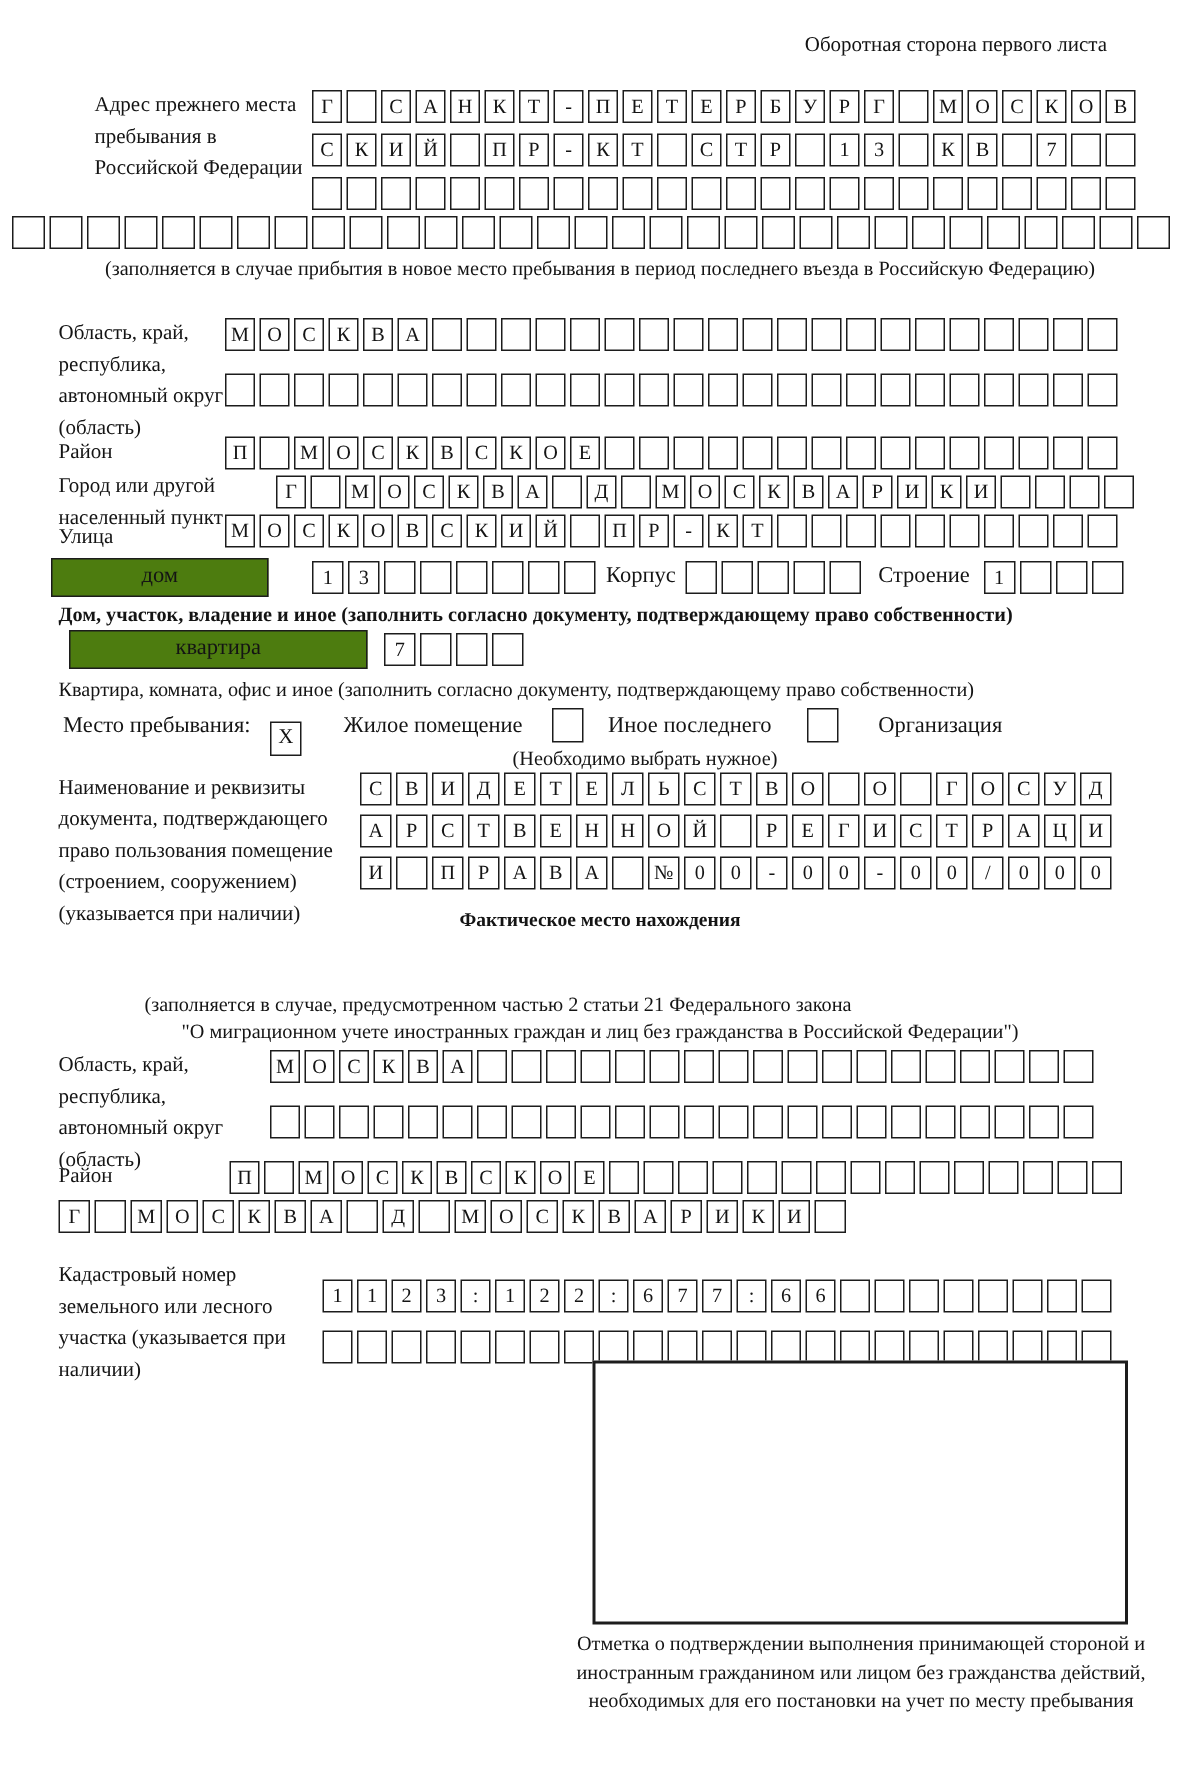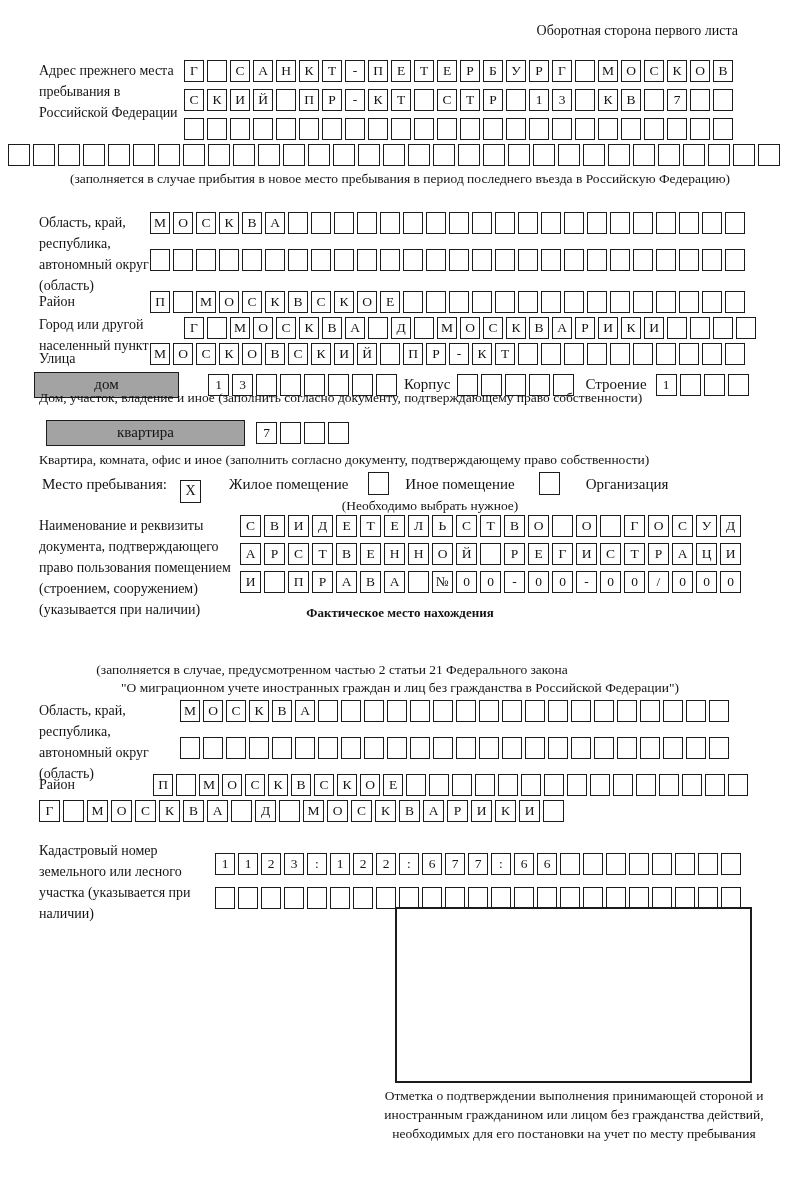--- a/index.html
+++ b/index.html
@@ -13,36 +13,36 @@
   .flex{display:flex;align-items:flex-start;}
   .cellrow{white-space:nowrap;height:23px;}
   .cellrow.inline{display:inline-block;vertical-align:top;}
   .cell{display:inline-block;box-sizing:border-box;width:20px;height:22px;
         border:1.6px solid #1c1c1c;margin-right:3px;font-size:13.5px;line-height:19px;
         text-align:center;vertical-align:top;background:#fff;}
   .w21 .cell{width:21px;}
   .w22 .cell{width:22px;}
   .mtrow{margin-top:14px;}
   .labelbox{display:inline-block;box-sizing:border-box;border:1.6px solid #1c1c1c;
-        height:26px;line-height:23px;text-align:center;font-size:15px;vertical-align:top;background:#a3a3a3;}
+        height:26px;line-height:23px;text-align:center;font-size:15px;vertical-align:top;background:#4d7c0f;}
   .checkbox{display:inline-block;box-sizing:border-box;width:21px;height:23px;
         border:1.6px solid #1c1c1c;font-size:14px;line-height:20px;text-align:center;
         vertical-align:-6px;background:#fff;}
   .inline-label{font-size:15px;vertical-align:top;line-height:24px;}
   .stamp-box{box-sizing:border-box;border:2px solid #1c1c1c;background:#fff;}
 </style>
 </head>
 <body>
 
 <div class="page">
 
   <div class="abs lbl" style="top:20px;right:62px;">Оборотная сторона первого листа</div>
 
   <div class="abs flex" style="top:60px;left:39px;">
-    <div class="lbl" style="width:145px;">Адрес прежнего места пребывания в Российской Федерации</div>
+    <div class="lbl" style="width:145px;margin-left:24px;">Адрес прежнего места пребывания в Российской Федерации</div>
     <div>
       <div class="cellrow" style="margin-bottom:6px;"><span class="cell">Г</span><span class="cell"></span><span class="cell">С</span><span class="cell">А</span><span class="cell">Н</span><span class="cell">К</span><span class="cell">Т</span><span class="cell">-</span><span class="cell">П</span><span class="cell">Е</span><span class="cell">Т</span><span class="cell">Е</span><span class="cell">Р</span><span class="cell">Б</span><span class="cell">У</span><span class="cell">Р</span><span class="cell">Г</span><span class="cell"></span><span class="cell">М</span><span class="cell">О</span><span class="cell">С</span><span class="cell">К</span><span class="cell">О</span><span class="cell">В</span></div>
       <div class="cellrow" style="margin-bottom:6px;"><span class="cell">С</span><span class="cell">К</span><span class="cell">И</span><span class="cell">Й</span><span class="cell"></span><span class="cell">П</span><span class="cell">Р</span><span class="cell">-</span><span class="cell">К</span><span class="cell">Т</span><span class="cell"></span><span class="cell">С</span><span class="cell">Т</span><span class="cell">Р</span><span class="cell"></span><span class="cell">1</span><span class="cell">3</span><span class="cell"></span><span class="cell">К</span><span class="cell">В</span><span class="cell"></span><span class="cell">7</span><span class="cell"></span><span class="cell"></span></div>
       <div class="cellrow"><span class="cell"></span><span class="cell"></span><span class="cell"></span><span class="cell"></span><span class="cell"></span><span class="cell"></span><span class="cell"></span><span class="cell"></span><span class="cell"></span><span class="cell"></span><span class="cell"></span><span class="cell"></span><span class="cell"></span><span class="cell"></span><span class="cell"></span><span class="cell"></span><span class="cell"></span><span class="cell"></span><span class="cell"></span><span class="cell"></span><span class="cell"></span><span class="cell"></span><span class="cell"></span><span class="cell"></span></div>
     </div>
   </div>
   <div class="abs cellrow w22" style="top:144px;left:8px;"><span class="cell"></span><span class="cell"></span><span class="cell"></span><span class="cell"></span><span class="cell"></span><span class="cell"></span><span class="cell"></span><span class="cell"></span><span class="cell"></span><span class="cell"></span><span class="cell"></span><span class="cell"></span><span class="cell"></span><span class="cell"></span><span class="cell"></span><span class="cell"></span><span class="cell"></span><span class="cell"></span><span class="cell"></span><span class="cell"></span><span class="cell"></span><span class="cell"></span><span class="cell"></span><span class="cell"></span><span class="cell"></span><span class="cell"></span><span class="cell"></span><span class="cell"></span><span class="cell"></span><span class="cell"></span><span class="cell"></span></div>
   <div class="abs note center" style="top:170px;left:0;width:800px;">(заполняется в случае прибытия в новое место пребывания в период последнего въезда в Российскую Федерацию)</div>
 
 
@@ -70,41 +70,41 @@
   </div>
 
   <div class="abs" style="top:372px;left:34px;white-space:nowrap;">
     <span class="labelbox" style="width:145px;">дом</span>
     <span class="cellrow inline w21" style="margin-left:25px;margin-top:2px;"><span class="cell">1</span><span class="cell">3</span><span class="cell"></span><span class="cell"></span><span class="cell"></span><span class="cell"></span><span class="cell"></span><span class="cell"></span></span>
     <span class="inline-label">Корпус</span>
     <span class="cellrow inline w21" style="margin-left:3px;margin-top:2px;"><span class="cell"></span><span class="cell"></span><span class="cell"></span><span class="cell"></span><span class="cell"></span></span>
     <span class="inline-label" style="margin-left:4px;">Строение</span>
     <span class="cellrow inline w21" style="margin-left:5px;margin-top:2px;"><span class="cell">1</span><span class="cell"></span><span class="cell"></span><span class="cell"></span></span>
   </div>
-  <div class="abs note" style="top:389px;left:39px;">Дом, участок, владение и иное (заполнить согласно документу, подтверждающему право собственности)</div>
+  <div class="abs note" style="top:401px;left:39px;font-weight:bold;">Дом, участок, владение и иное (заполнить согласно документу, подтверждающему право собственности)</div>
 
   <div class="abs" style="top:420px;left:34px;white-space:nowrap;margin-left:12px;">
     <span class="labelbox" style="width:199px;">квартира</span>
     <span class="cellrow inline w21" style="margin-left:7px;margin-top:2px;"><span class="cell">7</span><span class="cell"></span><span class="cell"></span><span class="cell"></span></span>
   </div>
   <div class="abs note" style="top:451px;left:39px;">Квартира, комната, офис и иное (заполнить согласно документу, подтверждающему право собственности)</div>
 
   <div class="abs" style="top:472px;left:42px;white-space:nowrap;">
     <span class="inline-label">Место пребывания:</span>
     <span class="checkbox" style="margin-left:9px;">X</span>
     <span class="inline-label" style="margin-left:24px;">Жилое помещение</span>
     <span class="checkbox" style="margin-left:16px;"></span>
-    <span class="inline-label" style="margin-left:12px;">Иное помещение</span>
+    <span class="inline-label" style="margin-left:12px;">Иное последнего</span>
     <span class="checkbox" style="margin-left:20px;"></span>
     <span class="inline-label" style="margin-left:22px;">Организация</span>
   </div>
   <div class="abs note center" style="top:497px;left:60px;width:740px;">(Необходимо выбрать нужное)</div>
 
   <div class="abs flex" style="top:515px;left:39px;">
-    <div class="lbl" style="width:201px;">Наименование и реквизиты документа, подтверждающего право пользования помещением (строением, сооружением) (указывается при наличии)</div>
+    <div class="lbl" style="width:201px;">Наименование и реквизиты документа, подтверждающего право пользования помещение (строением, сооружением) (указывается при наличии)</div>
     <div class="w21">
       <div class="cellrow" style="margin-bottom:5px;"><span class="cell">С</span><span class="cell">В</span><span class="cell">И</span><span class="cell">Д</span><span class="cell">Е</span><span class="cell">Т</span><span class="cell">Е</span><span class="cell">Л</span><span class="cell">Ь</span><span class="cell">С</span><span class="cell">Т</span><span class="cell">В</span><span class="cell">О</span><span class="cell"></span><span class="cell">О</span><span class="cell"></span><span class="cell">Г</span><span class="cell">О</span><span class="cell">С</span><span class="cell">У</span><span class="cell">Д</span></div>
       <div class="cellrow" style="margin-bottom:5px;"><span class="cell">А</span><span class="cell">Р</span><span class="cell">С</span><span class="cell">Т</span><span class="cell">В</span><span class="cell">Е</span><span class="cell">Н</span><span class="cell">Н</span><span class="cell">О</span><span class="cell">Й</span><span class="cell"></span><span class="cell">Р</span><span class="cell">Е</span><span class="cell">Г</span><span class="cell">И</span><span class="cell">С</span><span class="cell">Т</span><span class="cell">Р</span><span class="cell">А</span><span class="cell">Ц</span><span class="cell">И</span></div>
       <div class="cellrow"><span class="cell">И</span><span class="cell"></span><span class="cell">П</span><span class="cell">Р</span><span class="cell">А</span><span class="cell">В</span><span class="cell">А</span><span class="cell"></span><span class="cell">№</span><span class="cell">0</span><span class="cell">0</span><span class="cell">-</span><span class="cell">0</span><span class="cell">0</span><span class="cell">-</span><span class="cell">0</span><span class="cell">0</span><span class="cell">/</span><span class="cell">0</span><span class="cell">0</span><span class="cell">0</span></div>
     </div>
   </div>
 
   <div class="abs lbl bold center" style="top:602px;left:0;width:800px;font-size:13px;">Фактическое место нахождения</div>
   <div class="abs note center" style="top:661px;left:0;width:664px;">(заполняется в случае, предусмотренном частью 2 статьи 21 Федерального закона</div>
   <div class="abs note center" style="top:679px;left:0;width:800px;">"О миграционном учете иностранных граждан и лиц без гражданства в Российской Федерации")</div>

